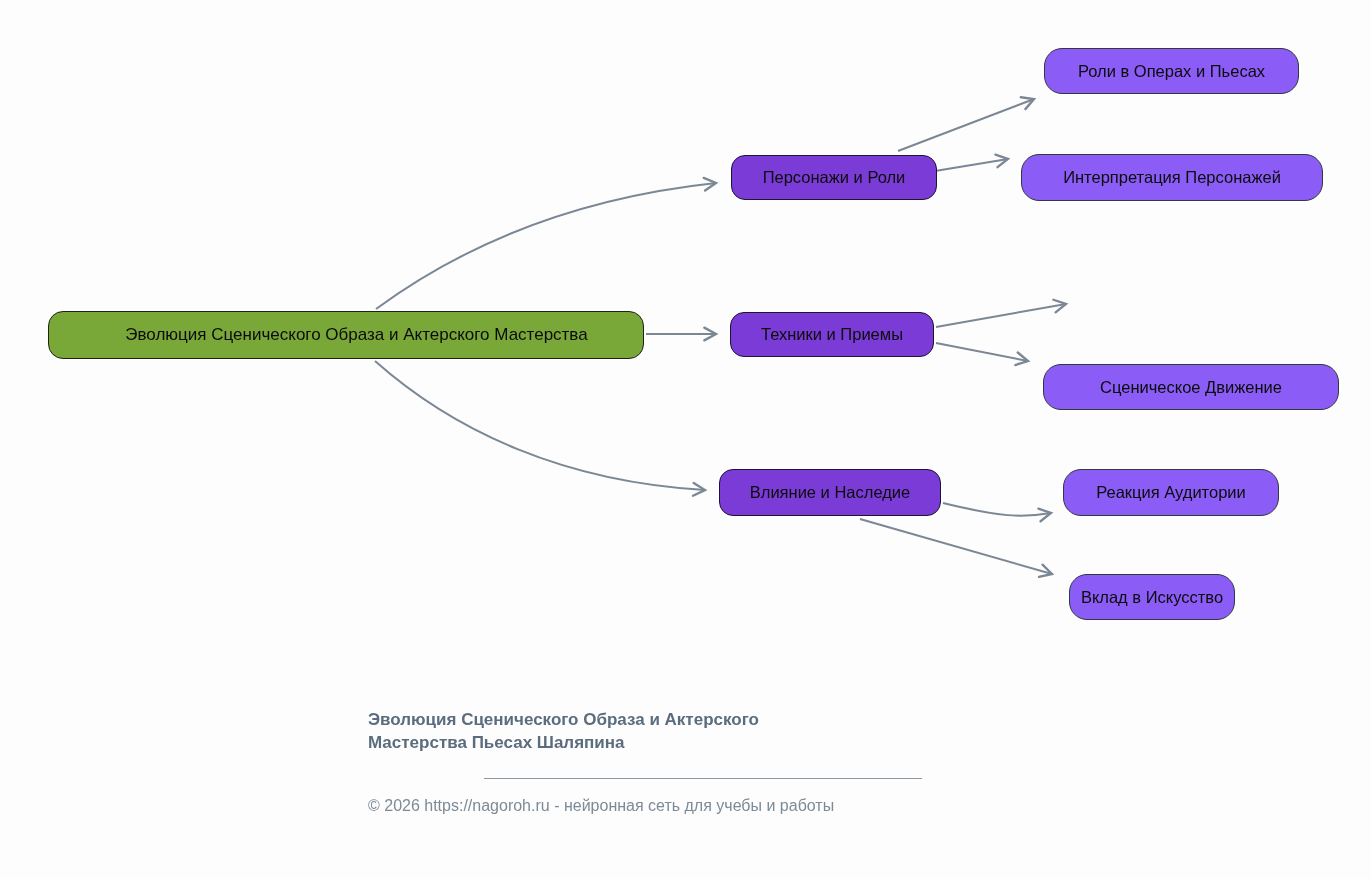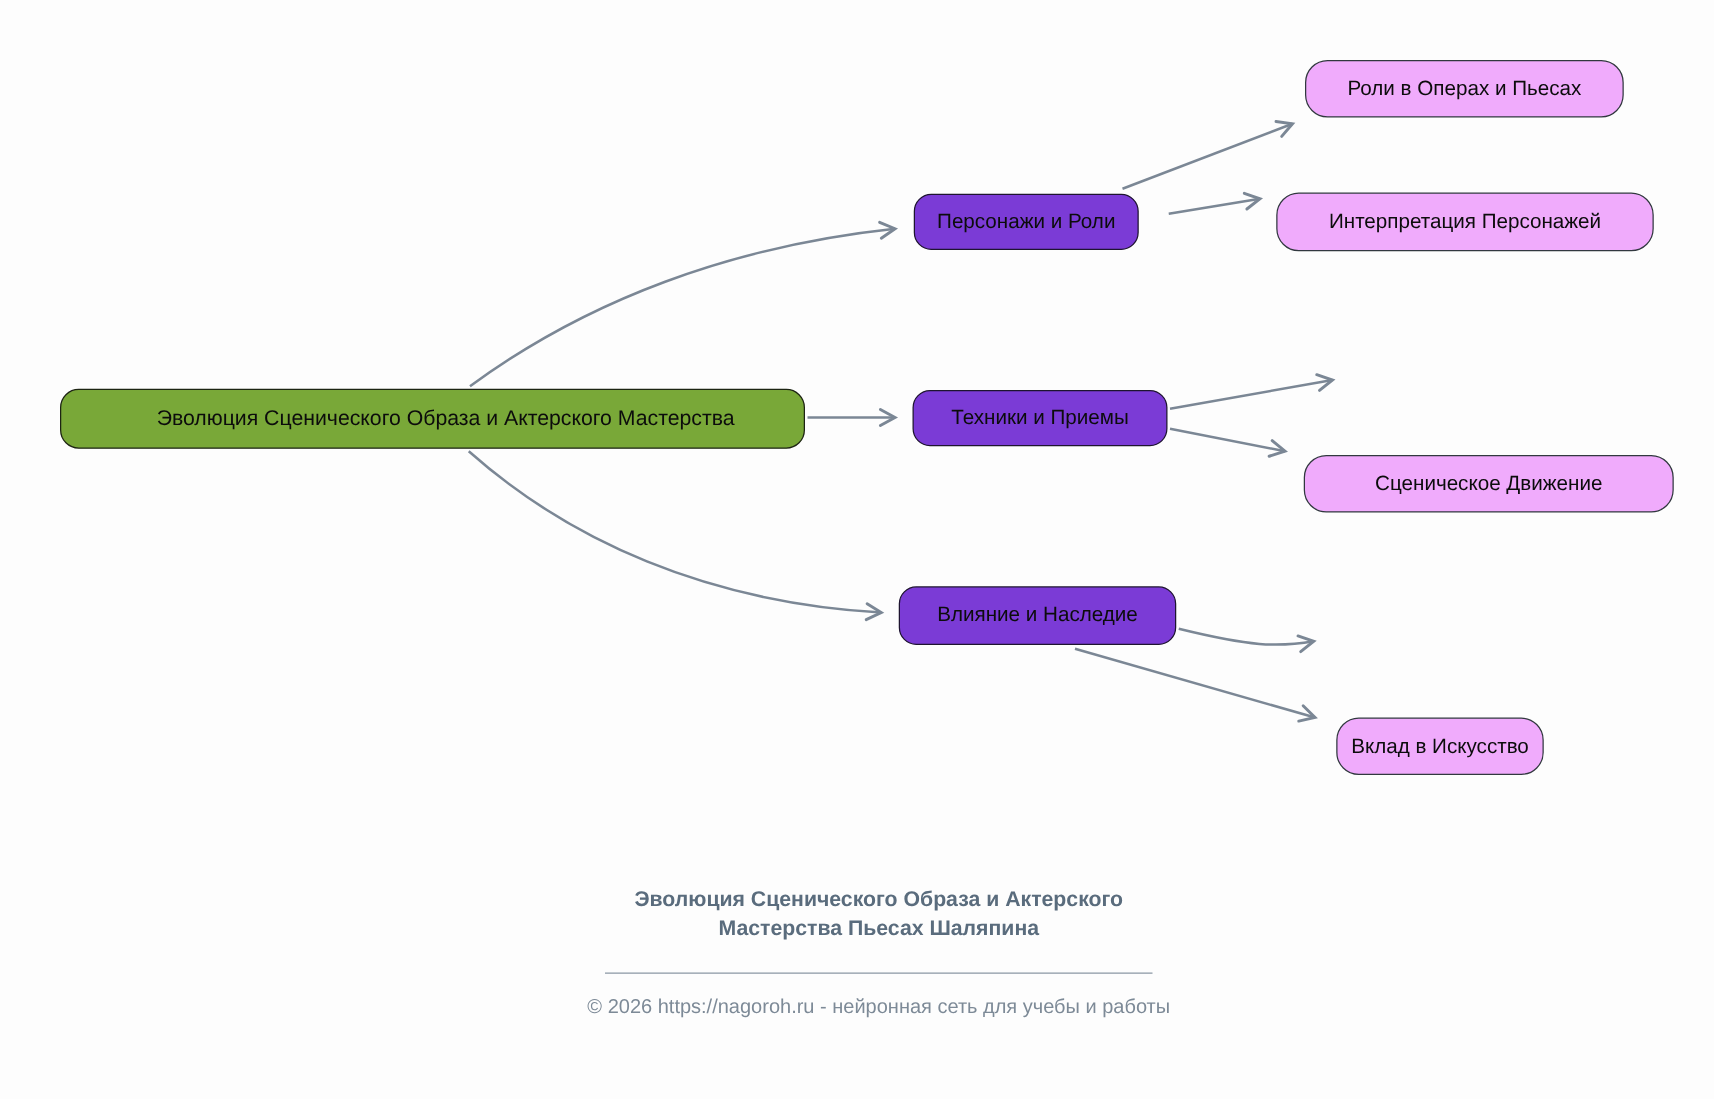--- a/index.html
+++ b/index.html
@@ -37,30 +37,29 @@
     border:1.6px solid #1d2413;
     border-radius:15px;
     padding-left:21px;
   }
   .node.branch{
     background:#7b3bd6;
     border:1.6px solid #1e1430;
     border-radius:14px;
   }
   .node.leaf{
-    background:#f0abfc;
+    background:#8b5cf6;
     border:1.5px solid #31383f;
     border-radius:18px;
   }
   .footer{
     position:absolute;
     left:368px;
     top:708px;
     width:670px;
-    text-align:center;
   }
   .footer-title{
     color:#5a6c7d;
     font-weight:bold;
     font-size:17px;
     line-height:23px;
   }
   .footer-divider{
     margin:24px auto 0 auto;
     width:438px;
@@ -92,33 +91,34 @@
       <path d="M 935 171 L 1008 159" marker-end="url(#arrow)"></path>
       <path d="M 936 327 L 1066 304" marker-end="url(#arrow)"></path>
       <path d="M 936 343 L 1028 361" marker-end="url(#arrow)"></path>
       <path d="M 943 503 C 1000 517, 1022 518, 1051 513" marker-end="url(#arrow)"></path>
       <path d="M 860 519 L 1052 574" marker-end="url(#arrow)"></path>
     </g>
   </svg>
 
   <div class="node root" style="left:48px;top:311px;width:596px;height:48px;font-size:17px;">Эволюция Сценического Образа и Актерского Мастерства</div>
 
-  <div class="node branch" style="left:731px;top:155px;width:180px;height:45px;">Персонажи и Роли</div>
+  <div class="node branch" style="left:731px;top:155px;width:206px;height:45px;">Персонажи и Роли</div>
 
   <div class="node leaf" style="left:1044px;top:48px;width:255px;height:46px;">Роли в Операх и Пьесах</div>
 
   <div class="node leaf" style="left:1021px;top:154px;width:302px;height:47px;">Интерпретация Персонажей</div>
 
   <div class="node branch" style="left:730px;top:312px;width:204px;height:45px;">Техники и Приемы</div>
 
 
   <div class="node leaf" style="left:1043px;top:364px;width:296px;height:46px;">Сценическое Движение</div>
 
   <div class="node branch" style="left:719px;top:469px;width:222px;height:47px;">Влияние и Наследие</div>
 
+  <div class="node leaf" style="left:1063px;top:469px;width:216px;height:47px;">Реакция Аудитории</div>
 
   <div class="node leaf" style="left:1069px;top:574px;width:166px;height:46px;">Вклад в Искусство</div>
 
   <div class="footer">
     <div class="footer-title">
       <div>Эволюция Сценического Образа и Актерского</div>
       <div>Мастерства Пьесах Шаляпина</div>
     </div>
     <div class="footer-divider"></div>
     <div class="footer-copyright">© 2026 https://nagoroh.ru - нейронная сеть для учебы и работы</div>

